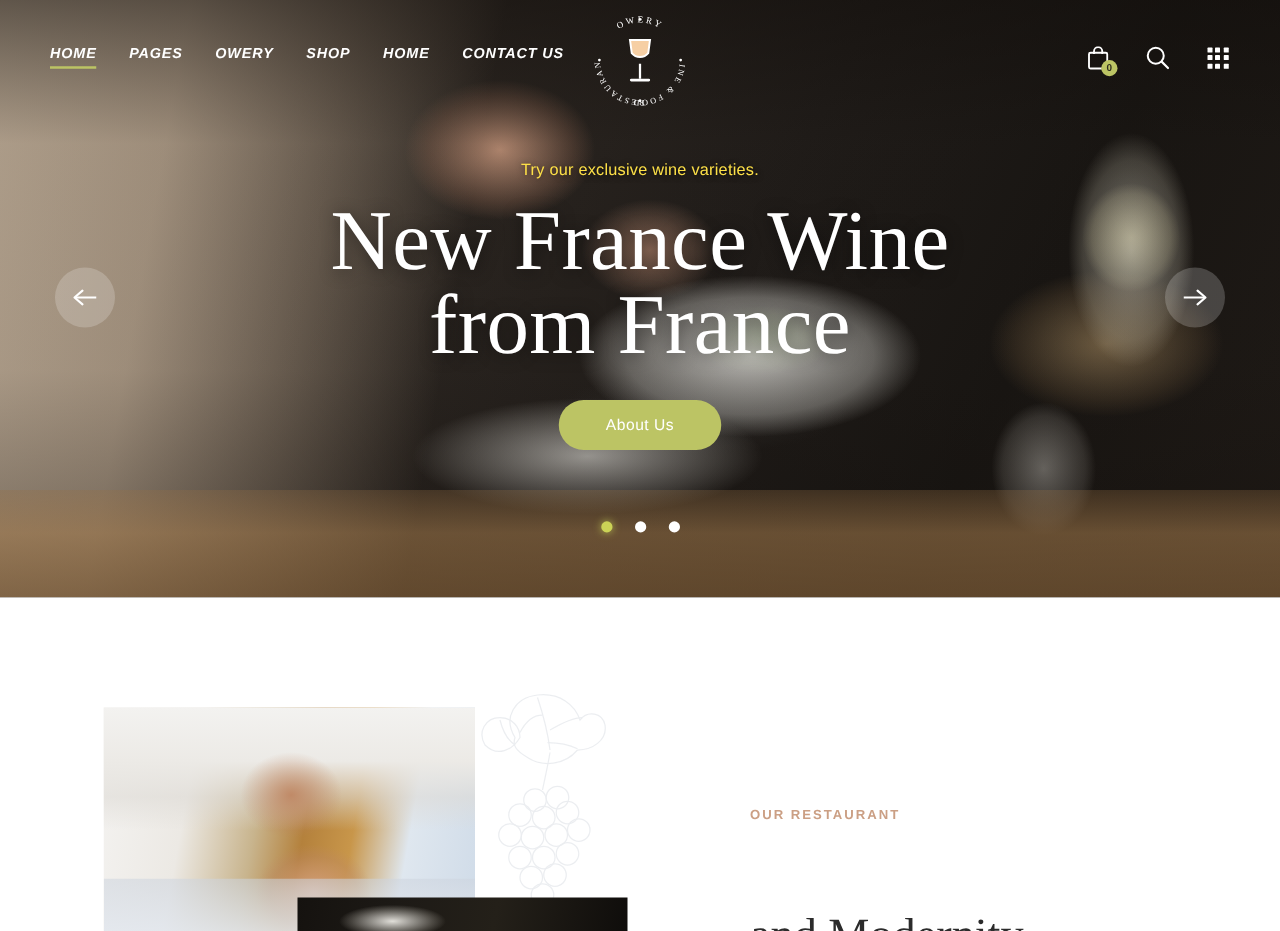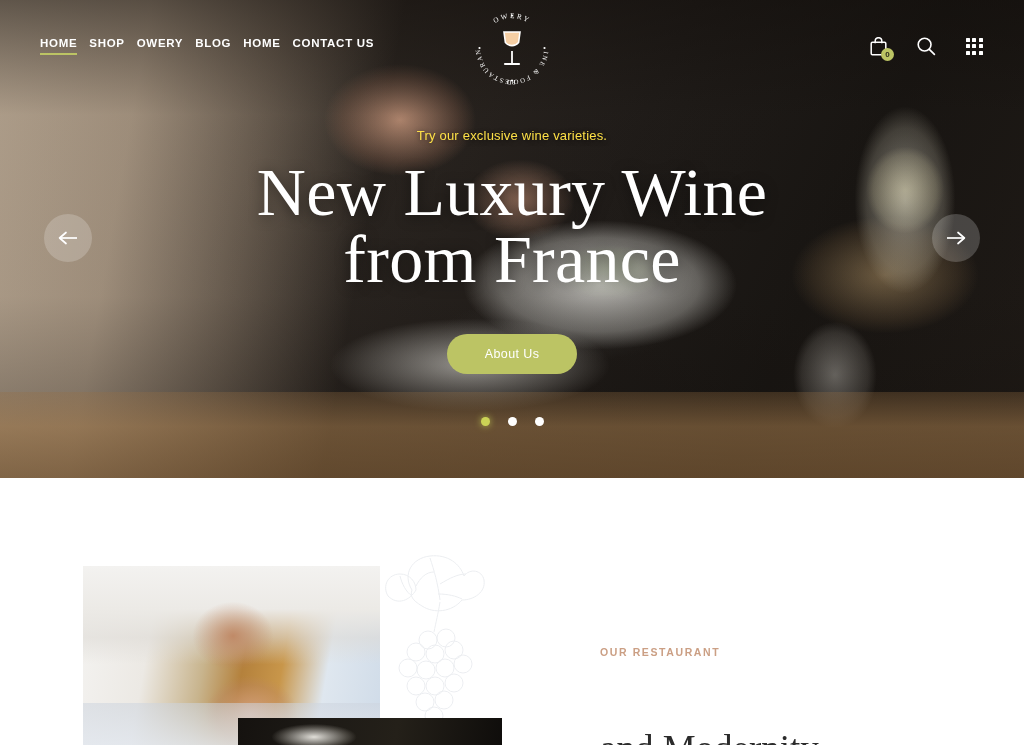--- a/index.html
+++ b/index.html
@@ -67,22 +67,23 @@
     position: absolute;
     top: 0; left: 0; right: 0;
     height: 92px;
     display: flex;
     align-items: flex-start;
     z-index: 6;
   }
   .nav {
     display: flex;
     align-items: center;
-    gap: 12px;
+    gap: 26px;
     padding: 37px 0 0 40px;
+    font-style: italic;
   }
   .nav-item {
     position: relative;
     color: #ffffff;
     font-size: 11.5px;
     font-weight: bold;
     letter-spacing: 0.7px;
     text-decoration: none;
     white-space: nowrap;
     cursor: pointer;
@@ -179,21 +180,20 @@
     display: inline-block;
     background: #bcc464;
     color: #ffffff;
     border: none;
     border-radius: 26px;
     padding: 13px 38px;
     font-size: 12.5px;
     letter-spacing: 0.4px;
     cursor: pointer;
     font-family: "Liberation Sans", sans-serif;
-    margin-top: 14px;
   }
 
   
   .slider-arrow {
     position: absolute;
     top: 214px;
     width: 48px; height: 48px;
     border-radius: 50%;
     background: rgba(255,255,255,0.20);
     display: flex; align-items: center; justify-content: center;
@@ -303,23 +303,23 @@
 
 <section class="hero">
 
   <div class="hero-photo"></div>
   <div class="hero-table"></div>
 
   <header class="header">
 
     <nav class="nav">
       <a class="nav-item active" href="#">HOME</a>
+      <a class="nav-item" href="#">PAGES</a>
+      <a class="nav-item" href="#">OWERY</a>
       <a class="nav-item" href="#">SHOP</a>
-      <a class="nav-item" href="#">OWERY</a>
-      <a class="nav-item" href="#">BLOG</a>
       <a class="nav-item" href="#">HOME</a>
       <a class="nav-item" href="#">CONTACT US</a>
     </nav>
 
     <div class="logo">
       <svg viewBox="0 0 92 92" aria-hidden="true">
         <defs>
           <path id="arcTop" d="M 16,46 A 30,30 0 0 1 76,46" fill="none"></path>
           <path id="arcBottom" d="M 78,46 A 32,32 0 0 1 14,46" fill="none"></path>
         </defs>
@@ -377,21 +377,21 @@
             <i></i>
         </span>
       </div>
 
     </div>
   </header>
 
   <div class="hero-copy">
     <div class="hero-sub">Try our exclusive wine varieties.</div>
     <h1 class="hero-title">
-      <span>New Luxury Wine</span><br>
+      <span>New France Wine</span><br>
       <span>from France</span>
     </h1>
     <div class="hero-btn-wrap">
       <button class="hero-btn">About Us</button>
     </div>
   </div>
 
   <div class="slider-arrow prev">
     <svg width="20" height="14" viewBox="0 0 20 14">
       <line x1="19" y1="7" x2="2" y2="7" stroke="#ffffff" stroke-width="1.7"></line>

